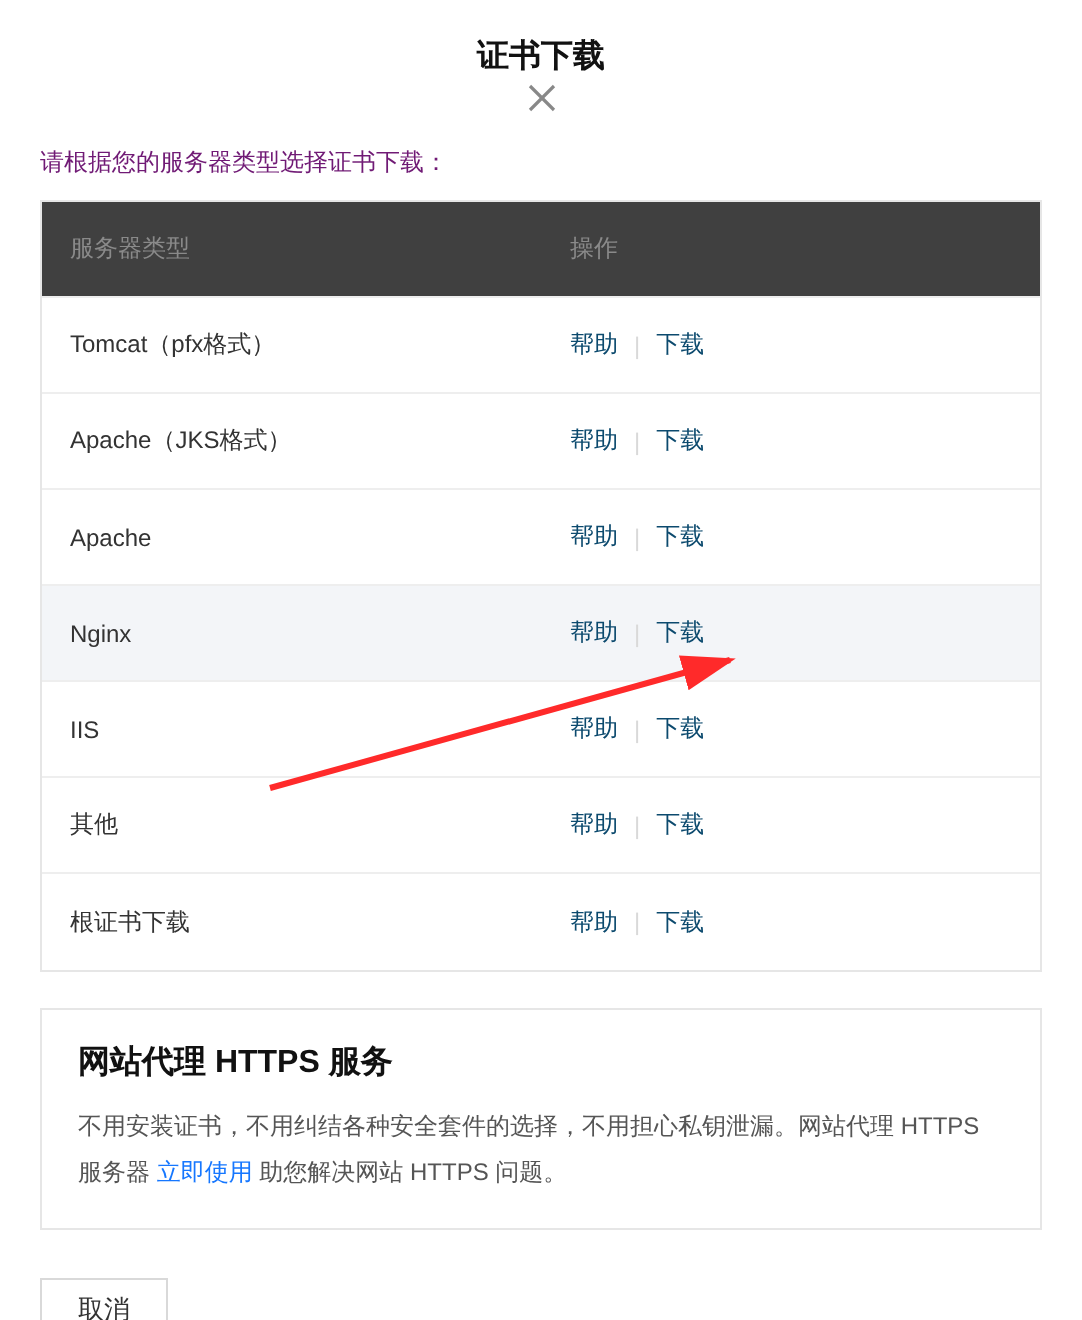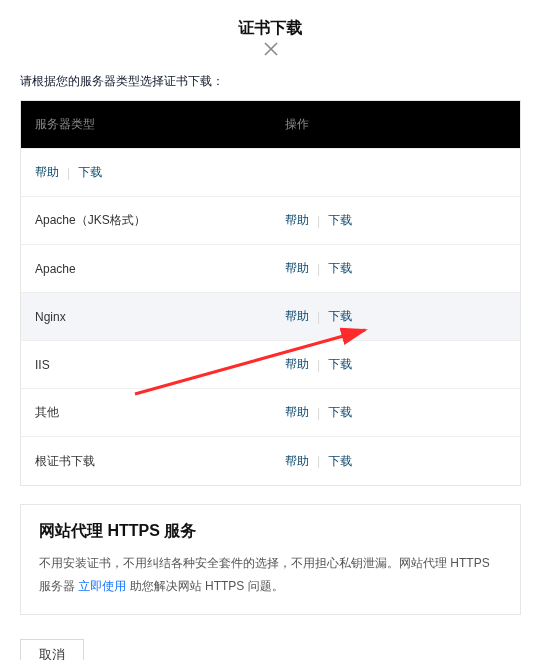--- a/index.html
+++ b/index.html
@@ -2,25 +2,25 @@
 <html><head>
 <meta charset="utf-8">
 <style>
   * { box-sizing: border-box; margin: 0; padding: 0; }
   html, body { width: 541px; height: 660px; font-family: "Microsoft YaHei", "PingFang SC", Arial, sans-serif; color: #333; background: #fff; }
   .modal { width: 541px; height: 660px; position: relative; padding: 18px 20px 0 20px; }
   .header { display: flex; align-items: center; justify-content: space-between; margin-bottom: 14px; flex-direction: column; }
   .title { font-size: 16px; font-weight: 600; color: #111; }
   .close { width: 20px; height: 20px; cursor: pointer; color: #888; display:flex; align-items:center; justify-content:center; }
   .close svg { width: 14px; height: 14px; stroke: #888; stroke-width: 1.6; }
-  .sub { font-size: 12px; color: #0f172a; margin-bottom: 10px; }
+  .sub { font-size: 12px; color: #701a75; margin-bottom: 10px; }
   .table { border: 1px solid #e6e6e6; width: 100%; }
   .row { display: flex; align-items: center; height: 48px; border-bottom: 1px solid #eee; padding: 0 14px; font-size: 12px; }
   .row:last-child { border-bottom: none; }
-  .thead { background:#000000; color:#8a8a8a; }
+  .thead { background:#404040; color:#8a8a8a; }
   .col-name { flex: 0 0 250px; }
   .col-ops { flex: 1; display: flex; align-items: center; gap: 8px; }
   .link { color:#0c4a6e; cursor:pointer; font-size:12px; }
   .sep { color:#d9d9d9; font-size:12px; }
   .row.highlight { background: #f3f5f8; }
   .panel { border:1px solid #e6e6e6; margin-top: 18px; padding: 16px 18px; }
   .panel-title { font-size: 16px; font-weight: 600; margin-bottom: 10px; color:#111; }
   .panel-text { font-size: 12px; color:#555; line-height: 1.9; }
   .inline-link { color:#1677ff; cursor:pointer; }
   .footer { display:flex; justify-content:flex-start; margin-top: 24px; }
@@ -46,20 +46,21 @@
 
   <div class="table">
     <div class="row thead">
       <div class="col-name">服务器类型</div>
       <div class="col-ops">
         <span>操作</span>
       </div>
     </div>
     <div id="rows">
         <div class="row">
+          <div class="col-name">Tomcat（pfx格式）</div>
           <div class="col-ops">
             <span class="link">帮助</span>
             <span class="sep">|</span>
             <span class="link">下载</span>
           </div>
         </div>
         <div class="row">
           <div class="col-name">Apache（JKS格式）</div>
           <div class="col-ops">
             <span class="link">帮助</span>

